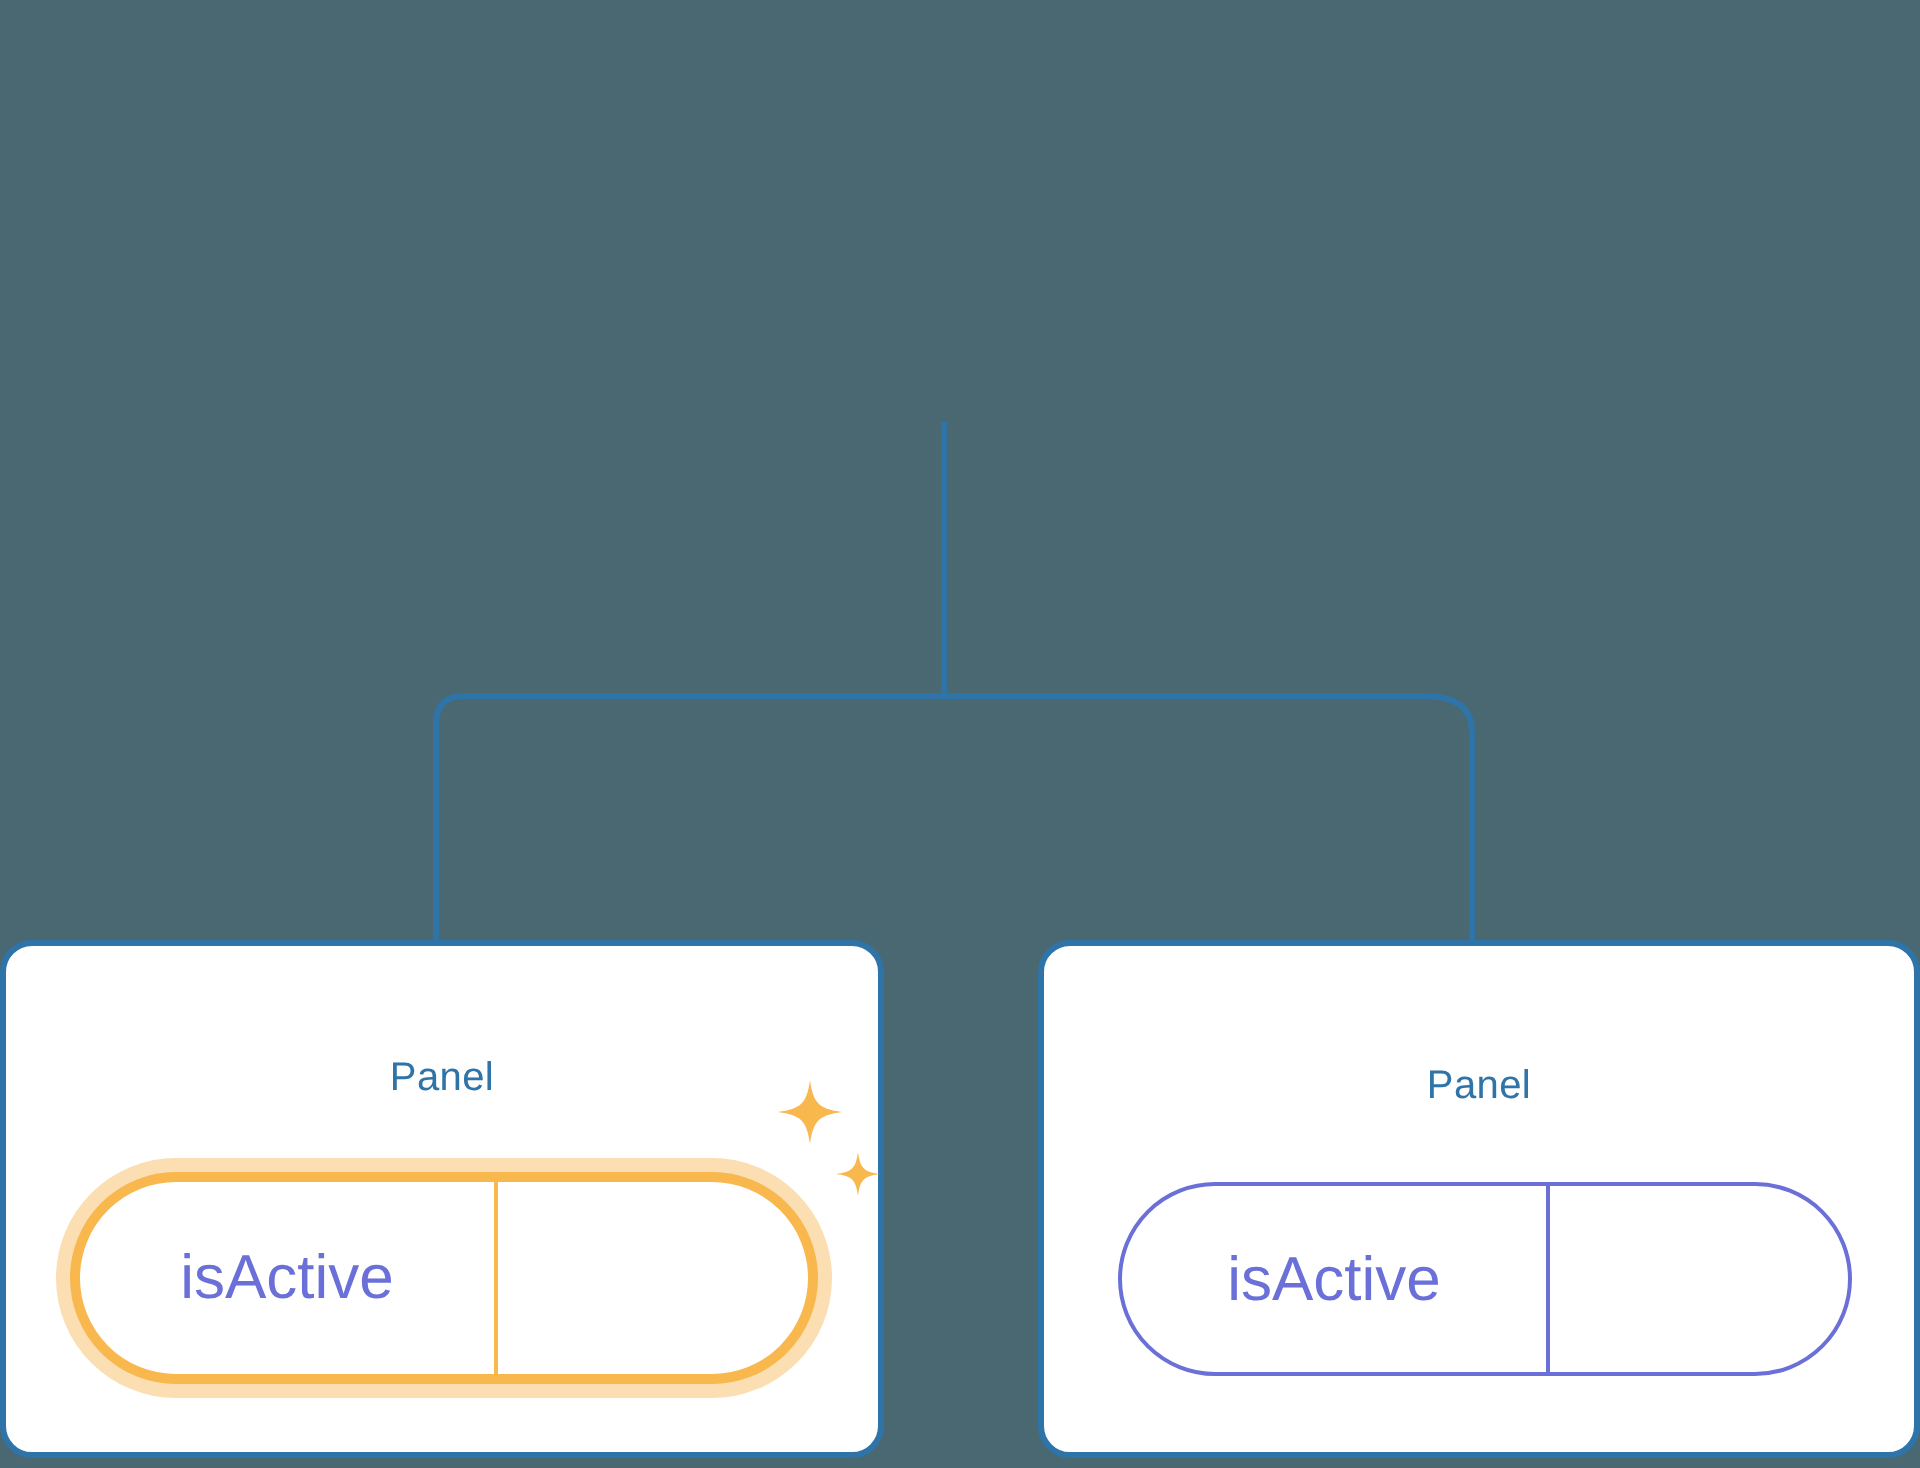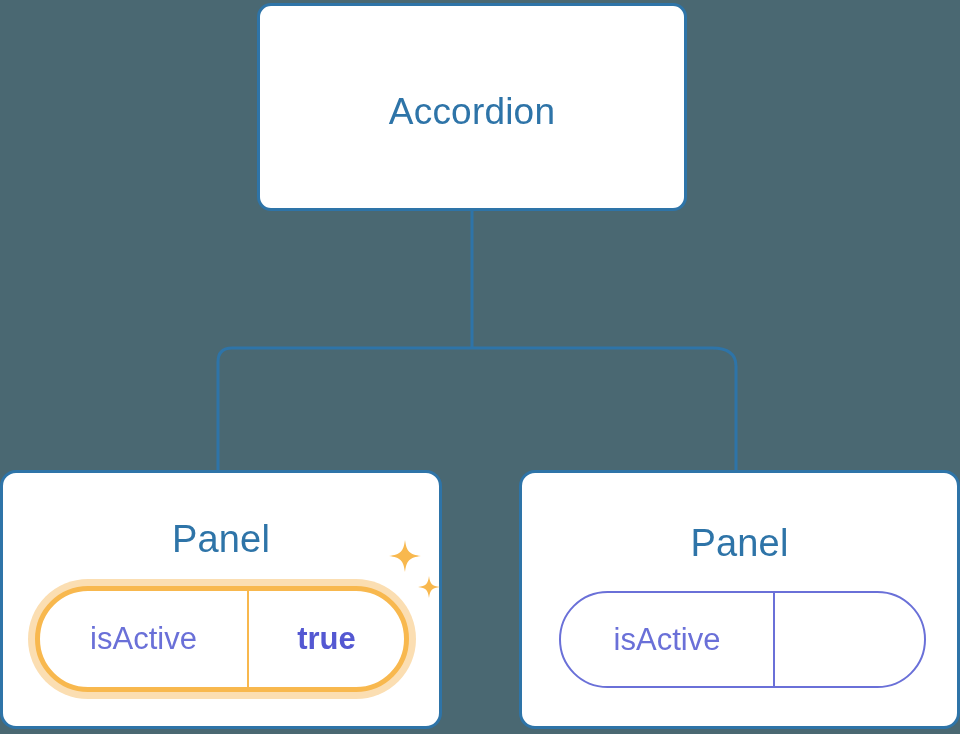--- a/index.html
+++ b/index.html
@@ -73,21 +73,21 @@
   }
   .node-panel-right {
     left: 519px;
     width: 441px;
   }
 
   .node-panel .node-title {
     position: absolute;
     left: 0;
     right: 0;
-    font-size: 38px;
+    font-size: 20px;
     line-height: 36px;
   }
   .node-panel-left .node-title { top: 48px; }
   .node-panel-right .node-title { top: 52px; }
 
   
   .pill {
     position: absolute;
     display: flex;
     align-items: stretch;
@@ -185,32 +185,28 @@
 </head>
 <body>
 
 <div class="stage">
 
   <svg class="connectors" viewBox="0 0 960 734" width="960" height="734" fill="none">
     <path d="M472 211 L472 348" stroke="#2e74a8" stroke-width="3" stroke-linecap="butt"></path>
     <path d="M218 470 L218 362 Q218 348 232 348 L712 348 Q736 348 736 366 L736 470" stroke="#2e74a8" stroke-width="3" fill="none" stroke-linecap="butt"></path>
   </svg>
 
-  <div class="node node-root">
-    <div class="node-title">Accordion</div>
-  </div>
 
   <div class="node node-panel node-panel-left">
     <div class="node-title">Panel</div>
 
     <div class="pill-highlight-wrap">
       <div class="pill-glow"></div>
       <div class="pill-highlight">
         <div class="pill-cell pill-key">isActive</div>
-        <div class="pill-cell pill-val">true</div>
       </div>
     </div>
   </div>
 
   <svg class="sparkles" viewBox="0 0 60 72" width="60" height="72">
     <path d="M20 2 C21.6 13.6 24.4 16.4 36 18 C24.4 19.6 21.6 22.4 20 34 C18.4 22.4 15.6 19.6 4 18 C15.6 16.4 18.4 13.6 20 2 Z" fill="#f8b84e"></path>
     <path d="M44 38 C45.1 46.1 47.0 48.0 55 49 C47.0 50.0 45.1 51.9 44 60 C42.9 51.9 41.0 50.0 33 49 C41.0 48.0 42.9 46.1 44 38 Z" fill="#f8b84e"></path>
   </svg>
 
   <div class="node node-panel node-panel-right">

